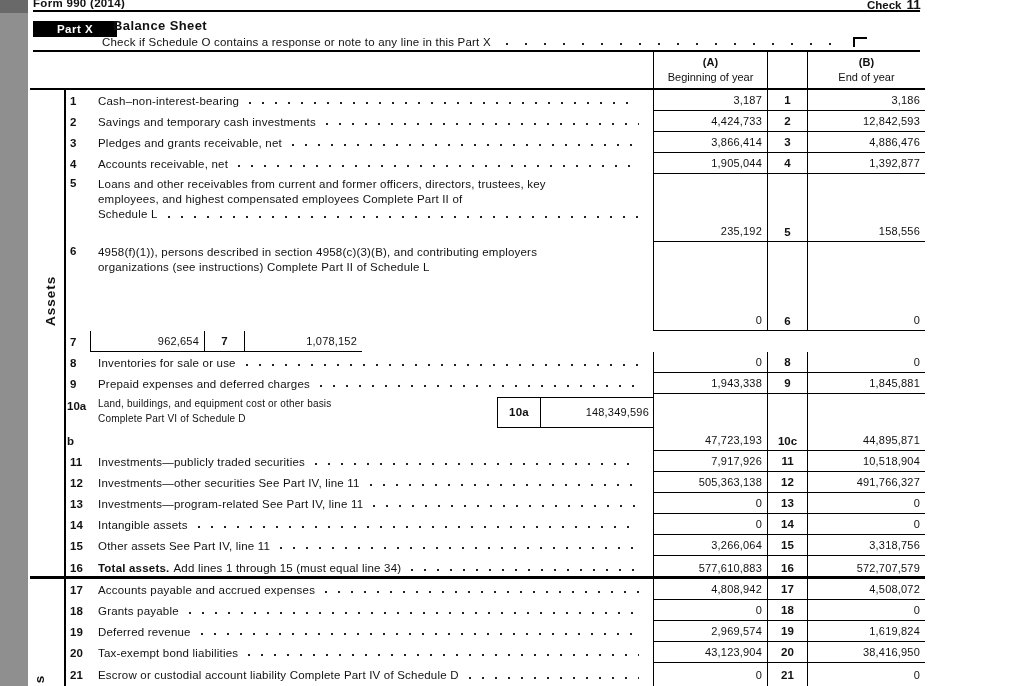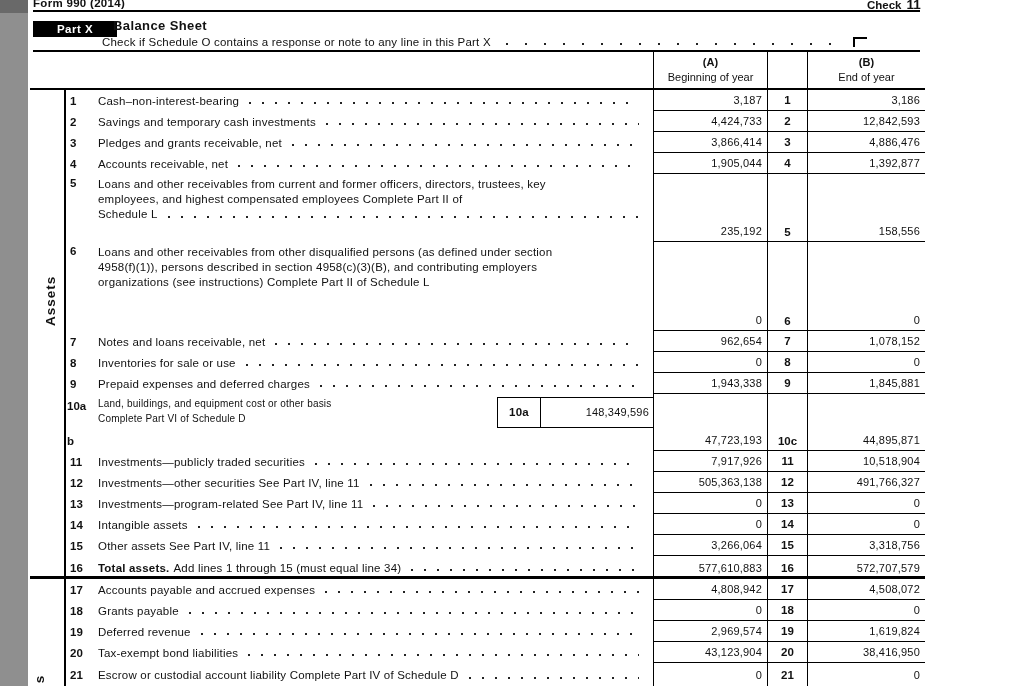--- a/index.html
+++ b/index.html
@@ -181,35 +181,30 @@
           </div>
       </div>
       <div class="ca">235,192</div>
       <div class="cm">5</div>
       <div class="cb">158,556</div>
     </div>
 
     <div class="row tb h89">
       <div class="cno">6</div>
       <div class="cdesc">
-        <div>Loans and other receivables from other disqualified persons (as defined under section</div>
         <div>4958(f)(1)), persons described in section 4958(c)(3)(B), and contributing employers</div>
         <div>organizations (see instructions) Complete Part II of Schedule L</div>
       </div>
       <div class="ca">0</div>
       <div class="cm">6</div>
       <div class="cb">0</div>
     </div>
 
     <div class="row">
       <div class="cno">7</div>
-      <div class="cdesc">
-          <span>Notes and loans receivable, net</span>
-          <span class="leader"></span>
-        </div>
       <div class="ca">962,654</div>
       <div class="cm">7</div>
       <div class="cb">1,078,152</div>
     </div>
 
     <div class="row">
       <div class="cno">8</div>
       <div class="cdesc">
           <span>Inventories for sale or use</span>
           <span class="leader"></span>

